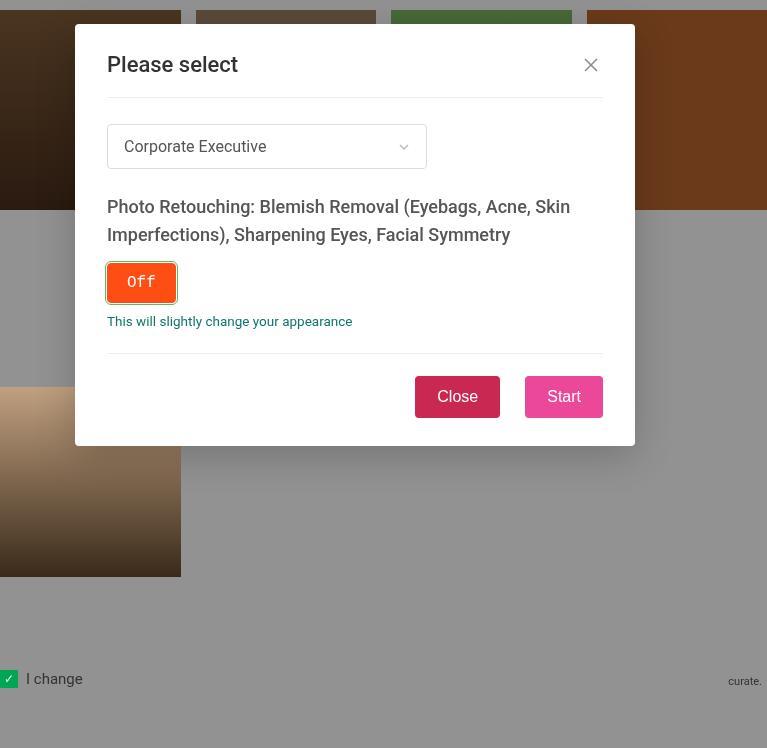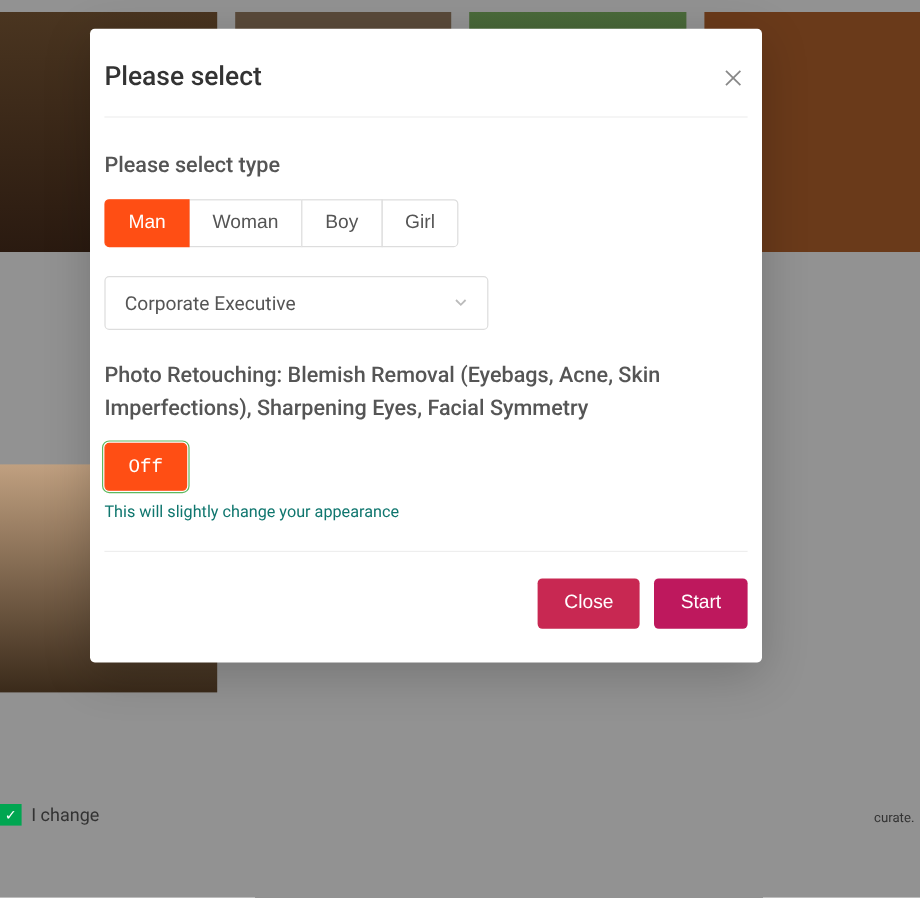--- a/index.html
+++ b/index.html
@@ -63,21 +63,21 @@
       color: #333;
     }
     .modal {
       position: absolute;
       top: 24px;
       left: 75px;
       width: 560px;
       background: #ffffff;
       border-radius: 4px;
       box-shadow: 0 10px 40px rgba(0,0,0,0.2);
-      padding: 28px 12px;
+      padding: 28px 32px;
     }
     .modal-header {
       display: flex;
       justify-content: space-between;
       align-items: center;
       padding-bottom: 20px;
       border-bottom: 1px solid #eee;
       margin-bottom: 26px;
     }
     .modal-title {
@@ -163,23 +163,24 @@
       justify-content: flex-end;
       gap: 12px;
     }
     .footer-btn {
       border: none;
       padding: 12px 22px;
       font-size: 16px;
       border-radius: 4px;
       cursor: pointer;
       color: #fff;
+      margin-left: 13px;
     }
     .btn-close { background: #c82852; }
-    .btn-start { background: #be185d; }
+    .btn-start { background: #ec4899; }
   </style>
 </head>
 <body>
 
 <div class="bg-grid">
   <div class="bg-thumb"></div>
   <div class="bg-thumb"></div>
   <div class="bg-thumb"></div>
   <div class="bg-thumb"></div>
   <div class="bg-thumb"></div>
@@ -195,29 +196,20 @@
   <div class="modal-header">
     <div class="modal-title">Please select</div>
     <div class="close-x">
       <svg viewBox="0 0 16 16" fill="none" stroke="currentColor" stroke-width="1.5">
         <line x1="2" y1="2" x2="14" y2="14"></line>
         <line x1="14" y1="2" x2="2" y2="14"></line>
       </svg>
     </div>
   </div>
 
-  <div class="section">
-    <div class="section-label">Please select type</div>
-    <div class="btn-row">
-      <button class="opt-btn selected">Man</button>
-      <button class="opt-btn">Woman</button>
-      <button class="opt-btn">Boy</button>
-      <button class="opt-btn">Girl</button>
-    </div>
-  </div>
 
 
   <div class="section">
     <div class="select-wrap">
       <span class="select-value">Corporate Executive</span>
       <svg class="chevron" viewBox="0 0 12 12" fill="none" stroke="currentColor" stroke-width="1.5">
         <polyline points="2,4 6,8 10,4"></polyline>
       </svg>
     </div>
   </div>

